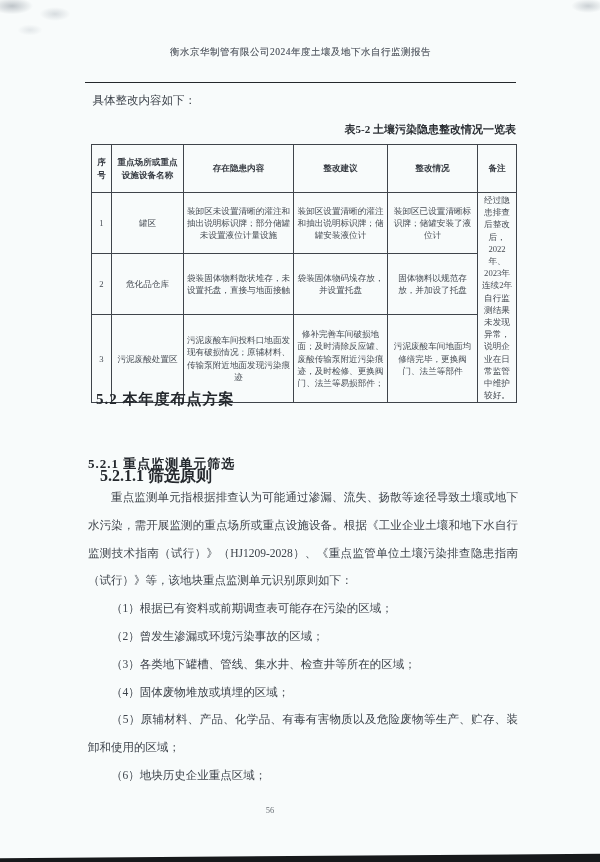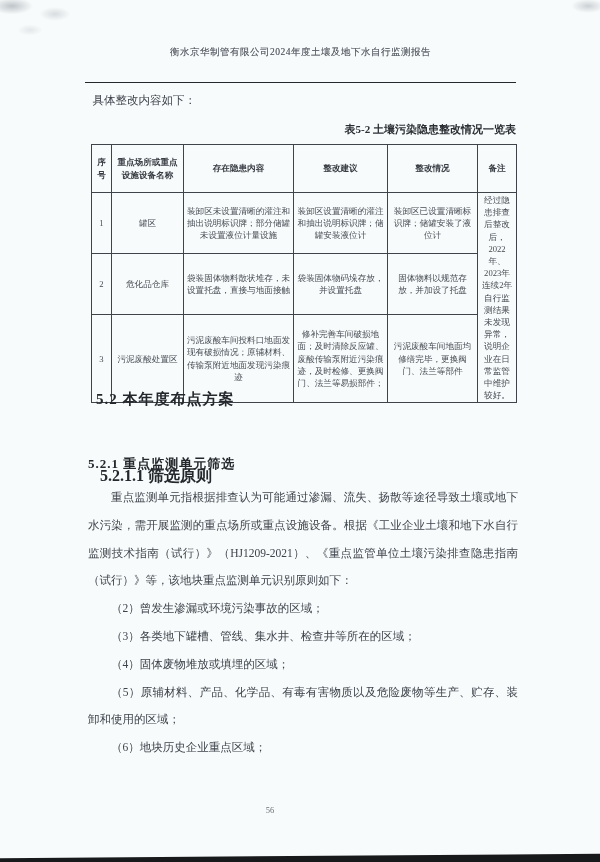--- a/index.html
+++ b/index.html
@@ -116,21 +116,22 @@
         <td>污泥废酸车间地面均修缮完毕，更换阀门、法兰等部件</td>
       </tr>
     </tbody>
   </table>
 
   <div class="h52">5.2  本年度布点方案</div>
   <div class="h521">5.2.1  重点监测单元筛选</div>
   <div class="h5211">5.2.1.1 筛选原则</div>
 
   <div class="bodytext">
-    <p>重点监测单元指根据排查认为可能通过渗漏、流失、扬散等途径导致土壤或地下水污染，需开展监测的重点场所或重点设施设备。根据《工业企业土壤和地下水自行监测技术指南（试行）》（HJ1209-2021）、《重点监管单位土壤污染排查隐患指南（试行）》等，该地块重点监测单元识别原则如下：</p>
+    <p>重点监测单元指根据排查认为可能通过渗漏、流失、扬散等途径导致土壤或地下水污染，需开展监测的重点场所或重点设施设备。根据《工业企业土壤和地下水自行监测技术指南（试行）》（HJ1209-2028）、《重点监管单位土壤污染排查隐患指南（试行）》等，该地块重点监测单元识别原则如下：</p>
+    <p>（1）根据已有资料或前期调查表可能存在污染的区域；</p>
     <p>（2）曾发生渗漏或环境污染事故的区域；</p>
     <p>（3）各类地下罐槽、管线、集水井、检查井等所在的区域；</p>
     <p>（4）固体废物堆放或填埋的区域；</p>
     <p>（5）原辅材料、产品、化学品、有毒有害物质以及危险废物等生产、贮存、装卸和使用的区域；</p>
     <p>（6）地块历史企业重点区域；</p>
   </div>
 
   <div class="pagenum">56</div>
 
   <div class="scanedge"></div>

